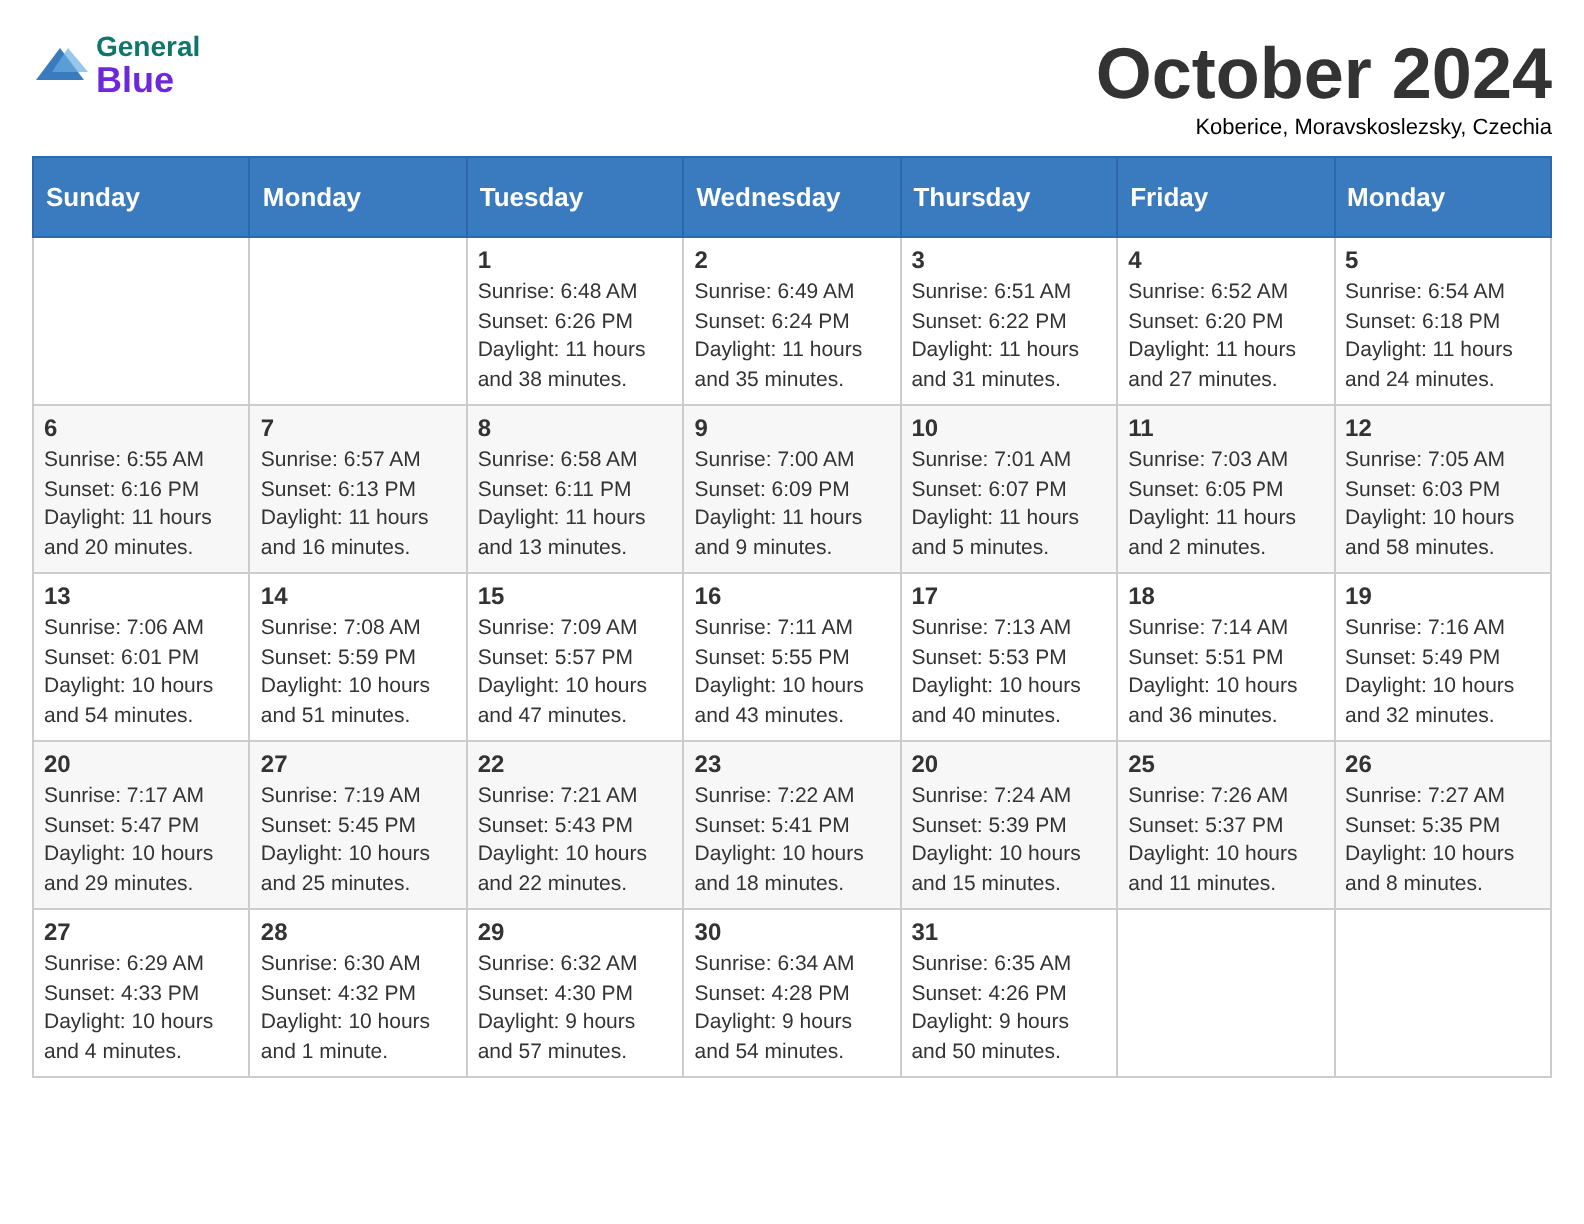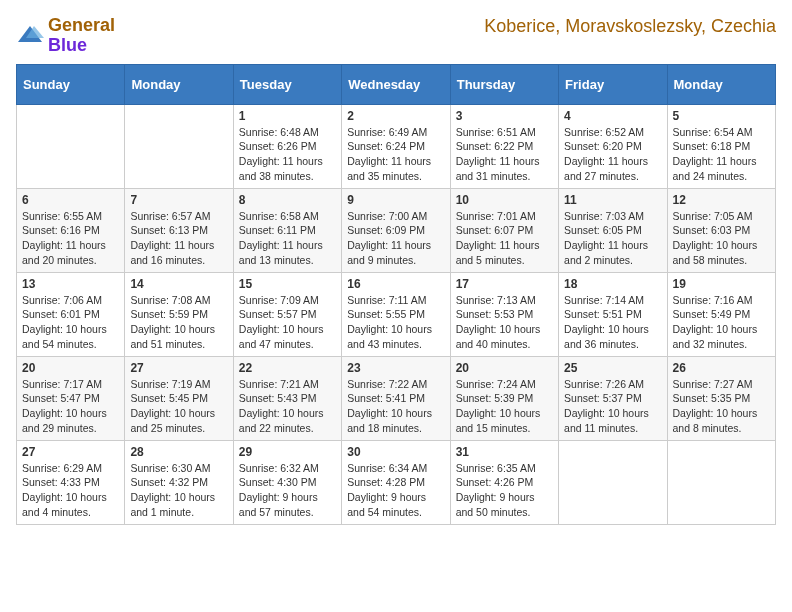--- a/index.html
+++ b/index.html
@@ -20,44 +20,44 @@
       display: flex;
       align-items: center;
       gap: 4px;
     }
     .logo-text {
       display: flex;
       flex-direction: column;
       line-height: 1.1;
     }
     .logo-general {
-      font-size: 18px;
-      font-weight: bold;
-      color: #a16207;
+      font-size: 14px;
+      font-weight: bold;
+      color: #0f766e;
     }
     .logo-blue {
       font-size: 18px;
       font-weight: bold;
       color: #6d28d9;
     }
     .logo-icon {
       width: 28px;
       height: 28px;
     }
     .title-block {
       text-align: right;
     }
     .main-title {
       font-size: 36px;
       font-weight: bold;
       color: #333;
     }
     .sub-title {
-      font-size: 18px;
-      color: #a16207;
+      font-size: 11px;
+      color: #000000;
     }
     .calendar {
       width: 100%;
       border-collapse: collapse;
       table-layout: fixed;
     }
     .calendar th {
       background: #3a7abf;
       color: #fff;
       text-align: left;
@@ -99,20 +99,21 @@
     <svg class="logo-icon" viewBox="0 0 28 28">
       <polygon points="14,4 26,20 2,20" fill="#3a7abf"></polygon>
       <polygon points="18,4 28,16 10,16" fill="#6aaee0" opacity="0.7"></polygon>
     </svg>
     <div class="logo-text">
       <span class="logo-general">General</span>
       <span class="logo-blue">Blue</span>
     </div>
   </div>
   <div class="title-block">
+    <div class="main-title">October 2024</div>
     <div class="sub-title">Koberice, Moravskoslezsky, Czechia</div>
   </div>
 </div>
 
 <table class="calendar">
   <thead>
     <tr>
     <th>Sunday</th>
         <th>Monday</th>
         <th>Tuesday</th>

